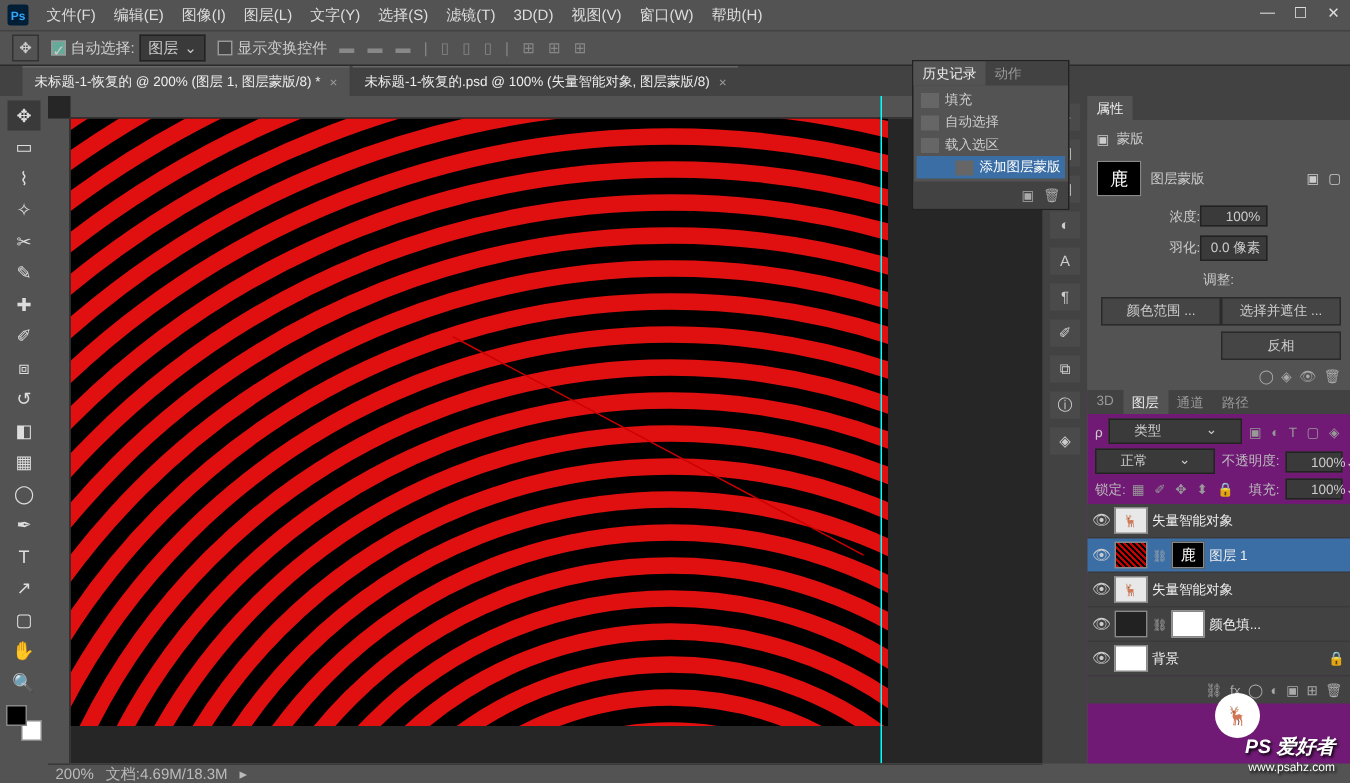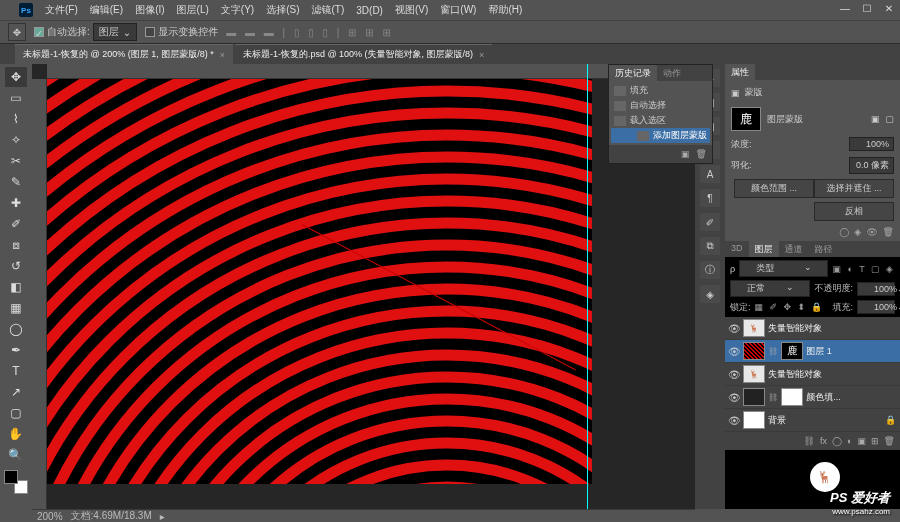--- a/index.html
+++ b/index.html
@@ -1,17 +1,17 @@
 <!DOCTYPE html>
 <html><head>
 <meta charset="utf-8">
 <style>
 * { box-sizing: border-box; margin: 0; padding: 0; }
 body { width: 900px; height: 522px; background: #535353; font-family: "Microsoft YaHei", sans-serif; font-size: 10px; color: #ccc; overflow: hidden; position: relative; }
-.menubar { height: 20px; background: #535353; display: flex; align-items: center; padding: 0 19px; gap: 12px; font-size: 10px; }
+.menubar { height: 20px; background: #535353; display: flex; align-items: center; padding: 0 5px; gap: 12px; font-size: 10px; }
 .menubar .ps-logo { width: 14px; height: 14px; background: #001e36; border-radius: 2px; display: flex; align-items: center; justify-content: center; color: #31a8ff; font-size: 8px; font-weight: bold; }
 .menubar span { color: #ddd; cursor: default; }
 .window-controls { position: absolute; right: 5px; top: 3px; display: flex; gap: 10px; color: #ccc; font-size: 10px; }
 .window-controls span { width: 12px; text-align: center; }
 .options-bar { height: 24px; background: #535353; border-top: 1px solid #424242; border-bottom: 1px solid #2b2b2b; display: flex; align-items: center; padding: 0 8px; gap: 8px; font-size: 10px; }
 .options-bar .tool-icon { width: 18px; height: 18px; border: 1px solid #333; display: flex; align-items: center; justify-content: center; }
 .options-bar .chk { display: flex; align-items: center; gap: 3px; }
 .options-bar .chk .box { width: 10px; height: 10px; border: 1px solid #999; background: #444; }
 .options-bar .dropdown { background: #3a3a3a; border: 1px solid #222; padding: 1px 5px; display: flex; align-items: center; gap: 4px; }
 .tabs { height: 20px; background: #424242; display: flex; align-items: end; padding: 0 15px; gap: 2px; font-size: 10px; }
@@ -28,38 +28,38 @@
 .ruler-h { position: absolute; top: 0; left: 15px; right: 0; height: 15px; background: #535353; border-bottom: 1px solid #333; }
 .ruler-v { position: absolute; top: 15px; left: 0; width: 15px; bottom: 0; background: #535353; border-right: 1px solid #333; }
 .canvas-doc { position: absolute; left: 15px; top: 15px; width: 545px; height: 405px; overflow: hidden; }
 .red-stripes { width: 100%; height: 100%; background: #000; overflow: hidden; position: relative; }
 .red-stripes svg { position: absolute; top: -50px; left: -50px; }
 .guide-v { position: absolute; top: 0; bottom: 0; left: 555px; width: 1px; background: #00ffff; }
 .red-line { position: absolute; top: 160px; left: 270px; width: 310px; height: 1px; background: #c00; transform: rotate(28deg); transform-origin: left; }
 .right-panels { width: 30px; background: #424242; display: flex; flex-direction: column; align-items: center; padding-top: 5px; gap: 6px; }
 .right-panels .mini { width: 20px; height: 18px; background: #4a4a4a; display: flex; align-items: center; justify-content: center; color: #ccc; font-size: 10px; }
 .panel-group { width: 175px; background: #535353; display: flex; flex-direction: column; }
-.history-panel { position: absolute; top: 64px; left: 608px; width: 105px; background: #535353; border: 1px solid #222; z-index: 10; }
+.history-panel { position: absolute; top: 40px; left: 608px; width: 105px; background: #535353; border: 1px solid #222; z-index: 10; }
 .panel-tabs { display: flex; background: #424242; height: 16px; font-size: 9px; }
 .panel-tab { padding: 2px 6px; color: #999; }
 .panel-tab.active { background: #535353; color: #eee; }
 .history-list { padding: 2px; }
 .history-item { display: flex; align-items: center; gap: 4px; padding: 1px 3px; font-size: 9px; color: #ccc; }
 .history-item.active { background: #3a6ea5; color: #fff; justify-content: flex-end; }
 .history-item .hi-icon { width: 12px; height: 10px; background: #666; }
 .panel-bottom { height: 18px; background: #424242; display: flex; justify-content: flex-end; align-items: center; gap: 6px; padding: 0 5px; color: #aaa; font-size: 9px; }
 .properties { background: #535353; padding: 4px 6px; font-size: 9px; }
 .properties .prop-header { display: flex; align-items: center; gap: 5px; padding: 2px 0; margin-bottom: 3px; }
 .properties .mask-row { display: flex; align-items: center; gap: 6px; padding: 3px 0; }
 .properties .mask-thumb { width: 30px; height: 24px; background: #000; border: 1px solid #888; display: flex; align-items: center; justify-content: center; color: #fff; font-size: 12px; }
-.prop-row { display: flex; justify-content: space-between; align-items: center; padding: 3px 0; }
+.prop-row { display: flex; justify-content: center; align-items: center; padding: 3px 0; }
 .prop-row .val { background: #3a3a3a; padding: 1px 4px; border: 1px solid #222; min-width: 45px; text-align: right; }
 .prop-btn { background: #454545; border: 1px solid #2a2a2a; padding: 2px 5px; margin: 2px 0; text-align: center; font-size: 9px; width: 80px; float: right; }
 .pp-foot { clear: both; display: flex; justify-content: flex-end; gap: 5px; padding-top: 4px; color: #aaa; font-size: 9px; }
-.layers-panel { background: #000000; padding: 0; font-size: 9px; flex: 1; }
+.layers-panel { background: #701a75; padding: 0; font-size: 9px; flex: 1; }
 .layers-tabs { display: flex; background: #424242; height: 16px; }
 .layers-tabs .panel-tab { font-size: 9px; }
 .layers-controls { padding: 3px 5px; display: flex; flex-direction: column; gap: 3px; }
 .lc-row { display: flex; align-items: center; gap: 4px; }
 .lc-row .dd { background: #3a3a3a; border: 1px solid #222; padding: 1px 16px; flex: 1; display: flex; justify-content: space-between; }
 .lc-row .lbl { color: #bbb; }
 .layer-list { background: #424242; }
 .layer { display: flex; align-items: center; gap: 3px; padding: 2px 3px; border-bottom: 1px solid #3a3a3a; }
 .layer.active { background: #3a6ea5; }
 .layer .eye { width: 12px; font-size: 10px; color: #ccc; }
@@ -262,20 +262,23 @@
         <span>▢</span>
       </div>
       <div class="prop-row">
           <span>浓度:</span>
           <span class="val">100%</span>
         </div>
       <div class="prop-row">
           <span>羽化:</span>
           <span class="val">0.0 像素</span>
         </div>
+      <div class="prop-row">
+          <span>调整:</span>
+        </div>
       <div class="prop-btn">选择并遮住 ...</div>
       <div class="prop-btn">颜色范围 ...</div>
       <div class="prop-btn">反相</div>
       <div class="pp-foot">
           <span>◯</span>
           <span>◈</span>
           <span>👁</span>
           <span>🗑</span>
         </div>
     </div>

